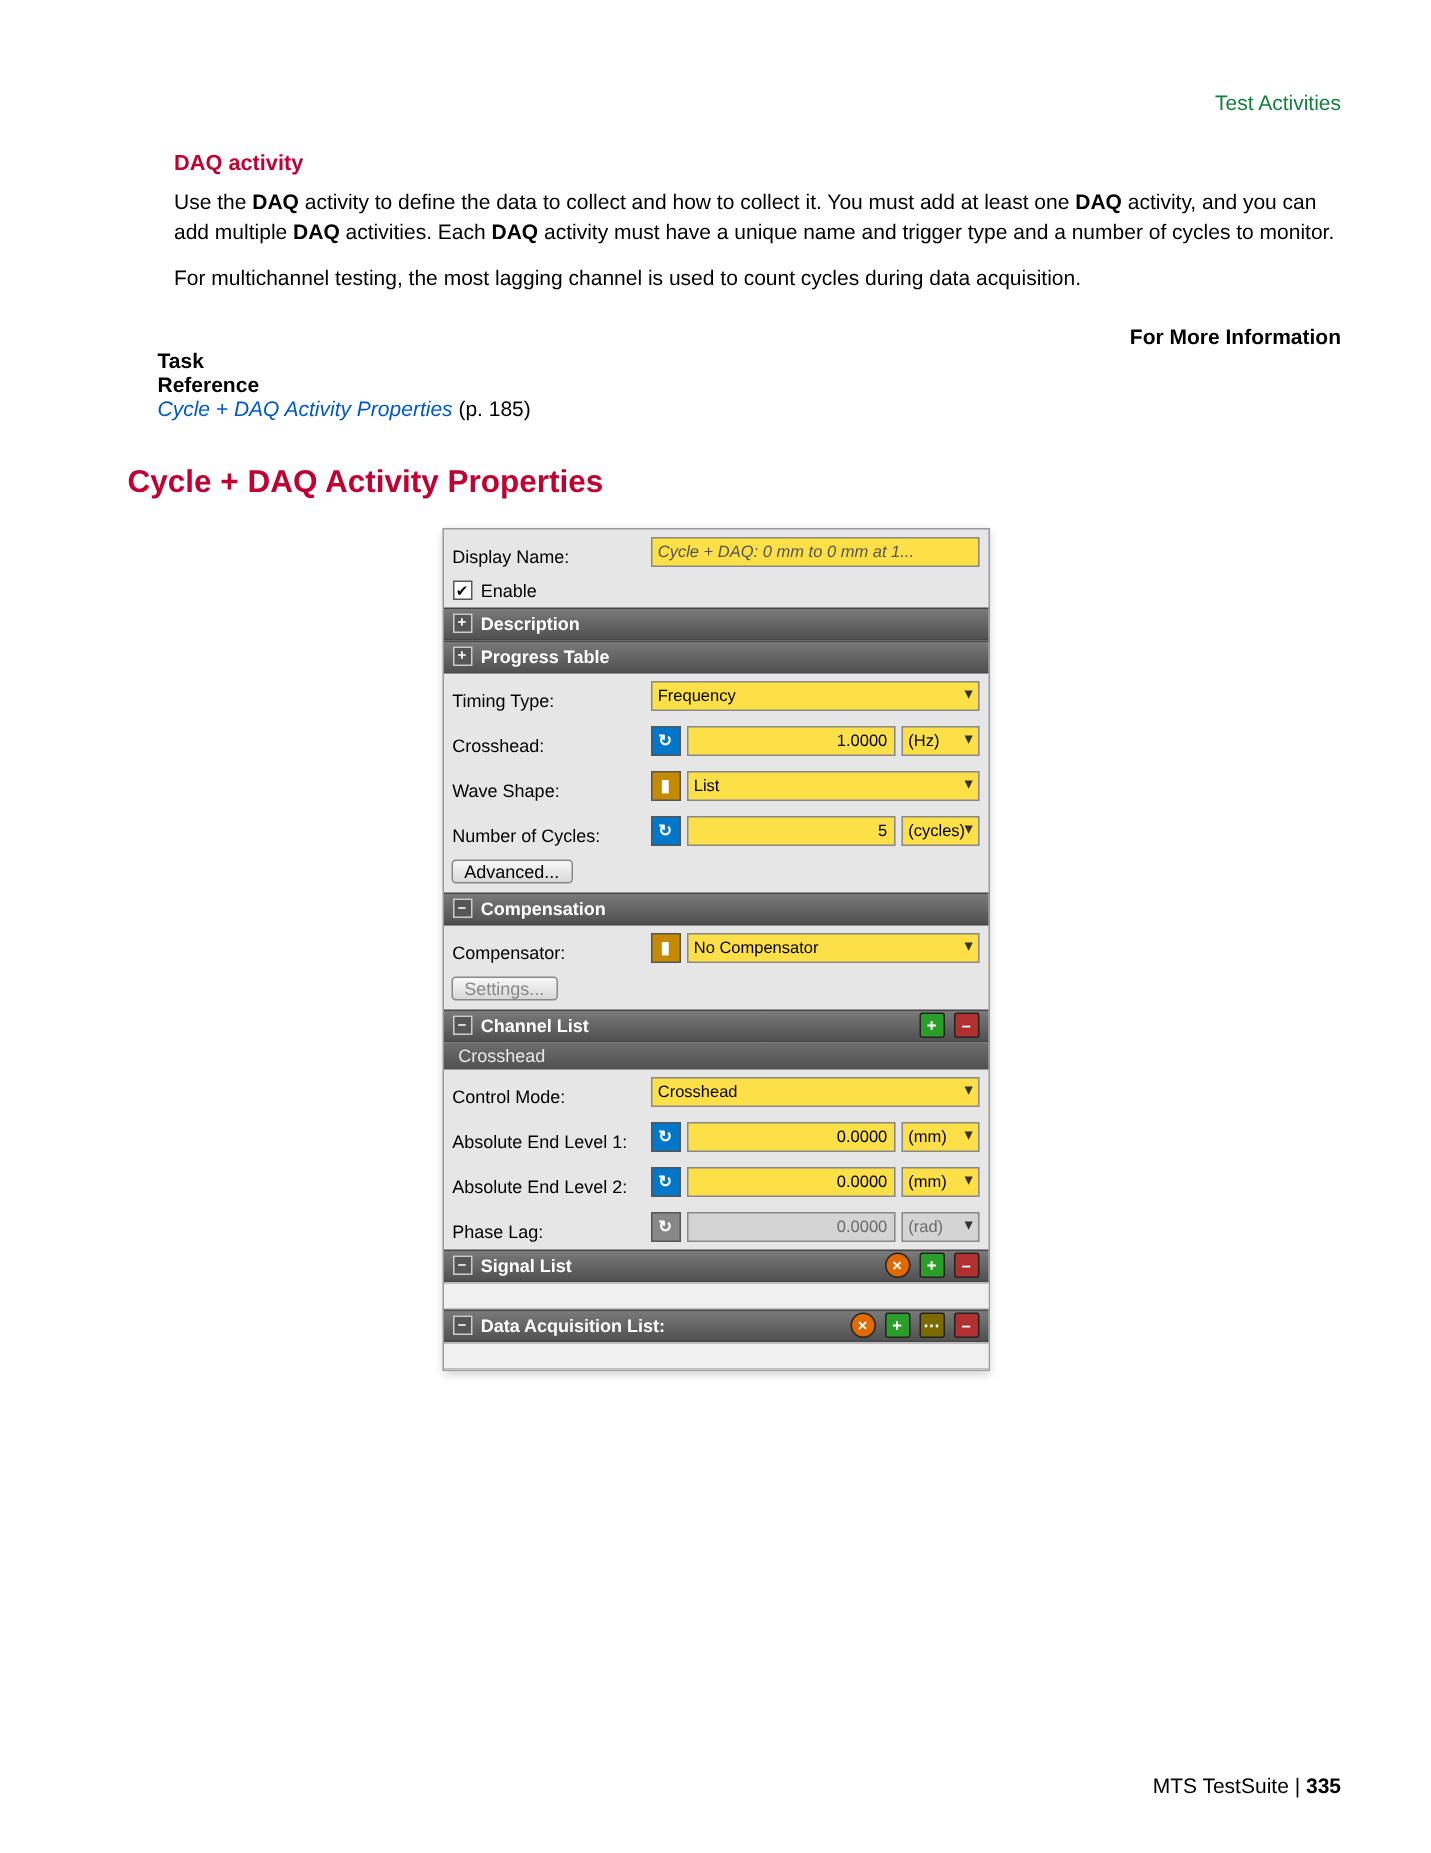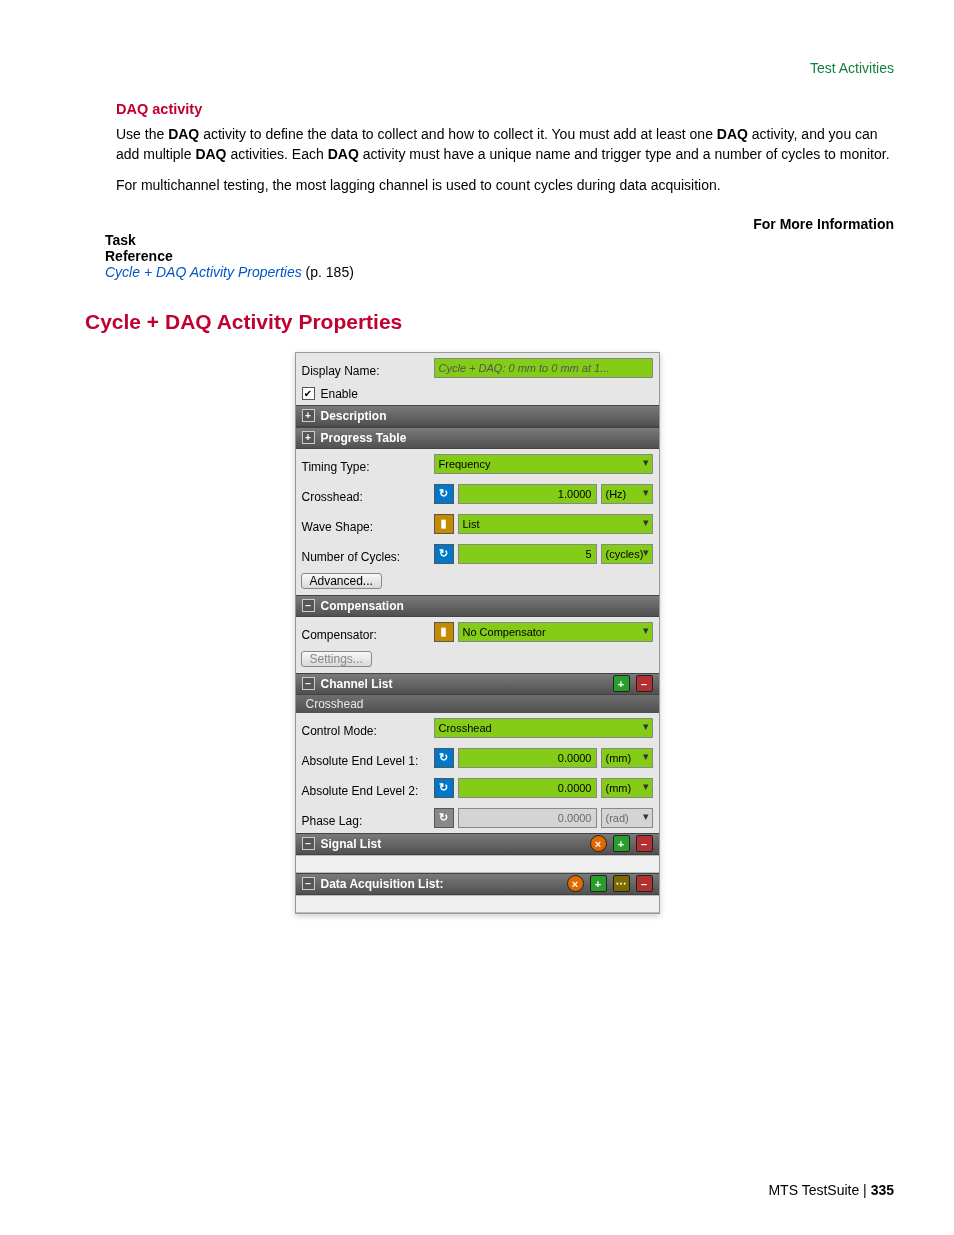--- a/index.html
+++ b/index.html
@@ -57,21 +57,21 @@
     gap: 4px;
   }
   .lbl {
     width: 128px;
     flex: 0 0 128px;
     font-size: 12px;
   }
   .field {
     flex: 1;
     height: 20px;
-    background: #84cc16;
+    background: #fde047;
     border: 1px solid #888;
     font-size: 11px;
     padding: 2px 4px;
     display: flex;
     align-items: center;
   }
   .field.italic { font-style: italic; color: #555;}
   .field.ro { background: #d4d4d4; color:#6a6a6a;}
   .num { justify-content: flex-end; }
   .combo { position: relative; }

